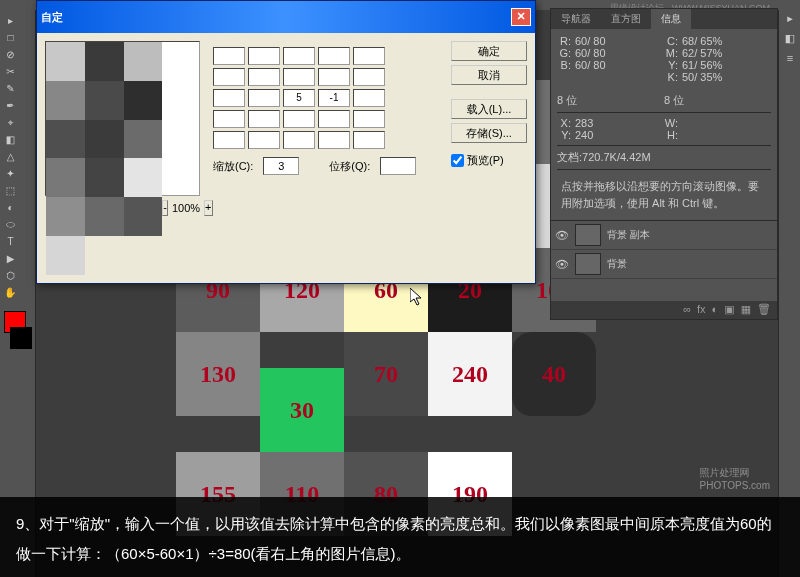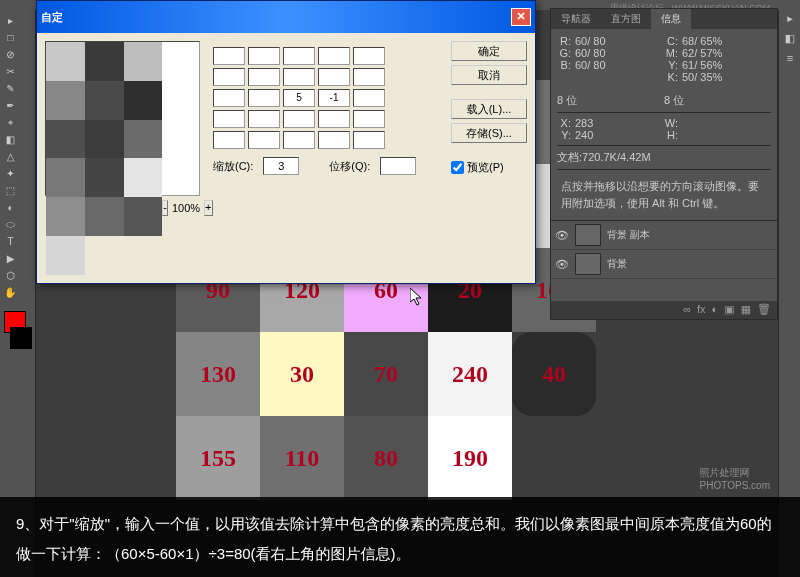--- a/index.html
+++ b/index.html
@@ -24,21 +24,21 @@
 .preview-grid .pcell{float:left;width:38.75px;height:38.75px}
 .zoom-row{display:flex;align-items:center;gap:4px;margin-top:4px}
 .zoom-btn{width:18px;height:16px;border:1px outset #ccc;background:#ece9d8;text-align:center;cursor:pointer}
 .matrix-area{flex:1;padding-top:6px}
 .matrix-row{display:flex;gap:3px;margin-bottom:3px}
 .matrix-cell{width:32px;height:18px;border:1px inset #999;background:#fff;text-align:center;font-size:10px;line-height:16px}
 .param-row{display:flex;align-items:center;gap:10px;margin-top:8px}
 .param-input{width:36px;height:18px;border:1px inset #999;background:#fff;text-align:center;line-height:16px}
 .btn-col{width:76px;display:flex;flex-direction:column;gap:4px}
 .btn{height:20px;border:1px outset #ccc;background:#ece9d8;text-align:center;line-height:18px;cursor:pointer;font-size:11px}
-.chk-row{display:flex;align-items:center;gap:3px;margin-top:13px}
+.chk-row{display:flex;align-items:center;gap:3px;margin-top:6px}
 .info-panel{position:absolute;right:22px;top:8px;width:228px;background:#535353;border:1px solid #2a2a2a;z-index:8}
 .panel-tabs{display:flex;background:#3a3a3a;height:20px}
 .panel-tab{padding:3px 10px;color:#aaa;font-size:10px;cursor:pointer}
 .panel-tab.active{background:#535353;color:#ddd}
 .info-body{padding:6px;color:#ccc;font-size:10px}
 .info-row{display:flex;margin-bottom:1px}
 .info-col{flex:1}
 .info-line{display:flex;gap:4px}
 .info-label{width:14px;text-align:right}
 .info-val{flex:1}
@@ -97,27 +97,27 @@
     <div class="grid-row">
         <div class="grid-cell" style="background: rgb(117, 117, 117);"></div>
         <div class="grid-cell" style="background: rgb(48, 48, 48);"></div>
         <div class="grid-cell" style="background: rgb(64, 64, 64);"></div>
         <div class="grid-cell" style="background: rgb(168, 168, 168);"></div>
         <div class="grid-cell" style="background: rgb(215, 215, 215);"></div>
       </div>
     <div class="grid-row">
         <div class="grid-cell" style="background: rgb(92, 92, 92);">90</div>
         <div class="grid-cell" style="background: rgb(168, 168, 168);">120</div>
-        <div class="grid-cell" style="background: #f0abfc;">60</div>
+        <div class="grid-cell" style="background: #fef9c3;">60</div>
         <div class="grid-cell" style="background: rgb(28, 28, 28);">20</div>
         <div class="grid-cell" style="background: rgb(102, 102, 102);">100</div>
       </div>
     <div class="grid-row">
         <div class="grid-cell" style="background: rgb(133, 133, 133);">130</div>
-        <div class="grid-cell" style="background: #fef9c3;">30</div>
+        <div class="grid-cell" style="background: #22c55e; margin-top: 36px;">30</div>
         <div class="grid-cell" style="background: rgb(72, 72, 72);">70</div>
         <div class="grid-cell" style="background: rgb(243, 243, 243);">240</div>
         <div class="grid-cell" style="background: rgb(43, 43, 43); border-radius: 20px;">40</div>
       </div>
     <div class="grid-row">
         <div class="grid-cell" style="background: rgb(158, 158, 158);">155</div>
         <div class="grid-cell" style="background: rgb(112, 112, 112);">110</div>
         <div class="grid-cell" style="background: rgb(82, 82, 82);">80</div>
         <div class="grid-cell" style="background: rgb(255, 255, 255);">190</div>
       </div>

